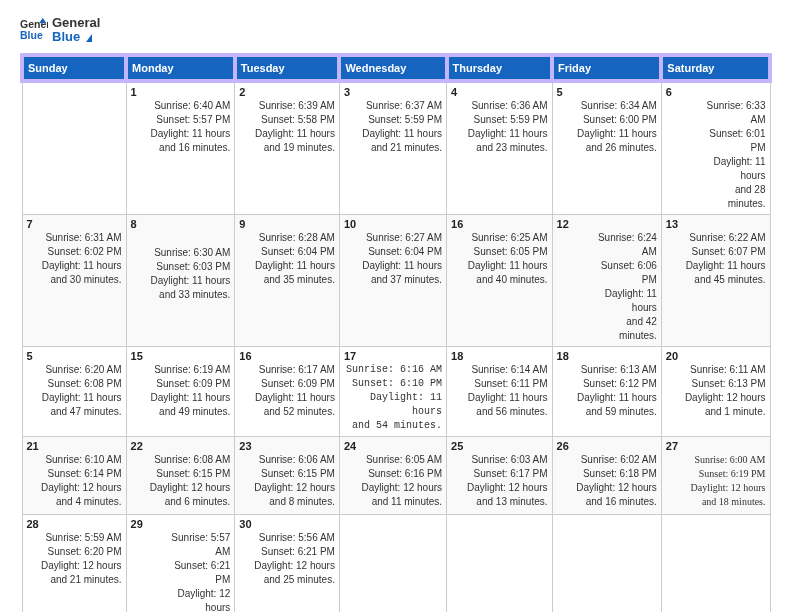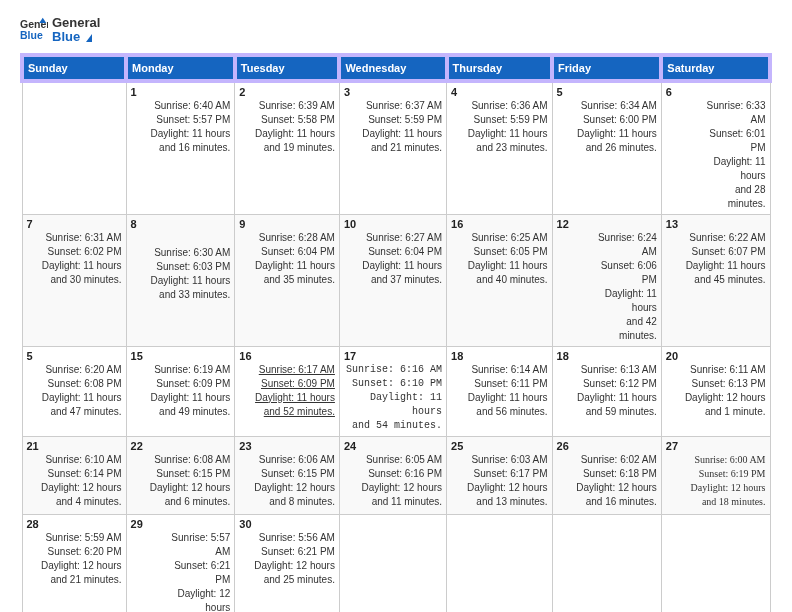--- a/index.html
+++ b/index.html
@@ -230,21 +230,21 @@
           </td>
           <td>
             <span class="day-num">15</span>
             <div class="day-info" style="white-space: pre-line;">Sunrise: 6:19 AM
 Sunset: 6:09 PM
 Daylight: 11 hours
 and 49 minutes.</div>
           </td>
           <td>
             <span class="day-num">16</span>
-            <div class="day-info" style="white-space: pre-line; text-decoration: underline;">Sunrise: 6:17 AM
+            <div class="day-info" style="white-space: pre-line;">Sunrise: 6:17 AM
 Sunset: 6:09 PM
 Daylight: 11 hours
 and 52 minutes.</div>
           </td>
           <td>
             <span class="day-num">17</span>
             <div class="day-info" style="white-space: pre-line; font-family: Liberation Mono, monospace;">Sunrise: 6:16 AM
 Sunset: 6:10 PM
 Daylight: 11 hours
 and 54 minutes.</div>

